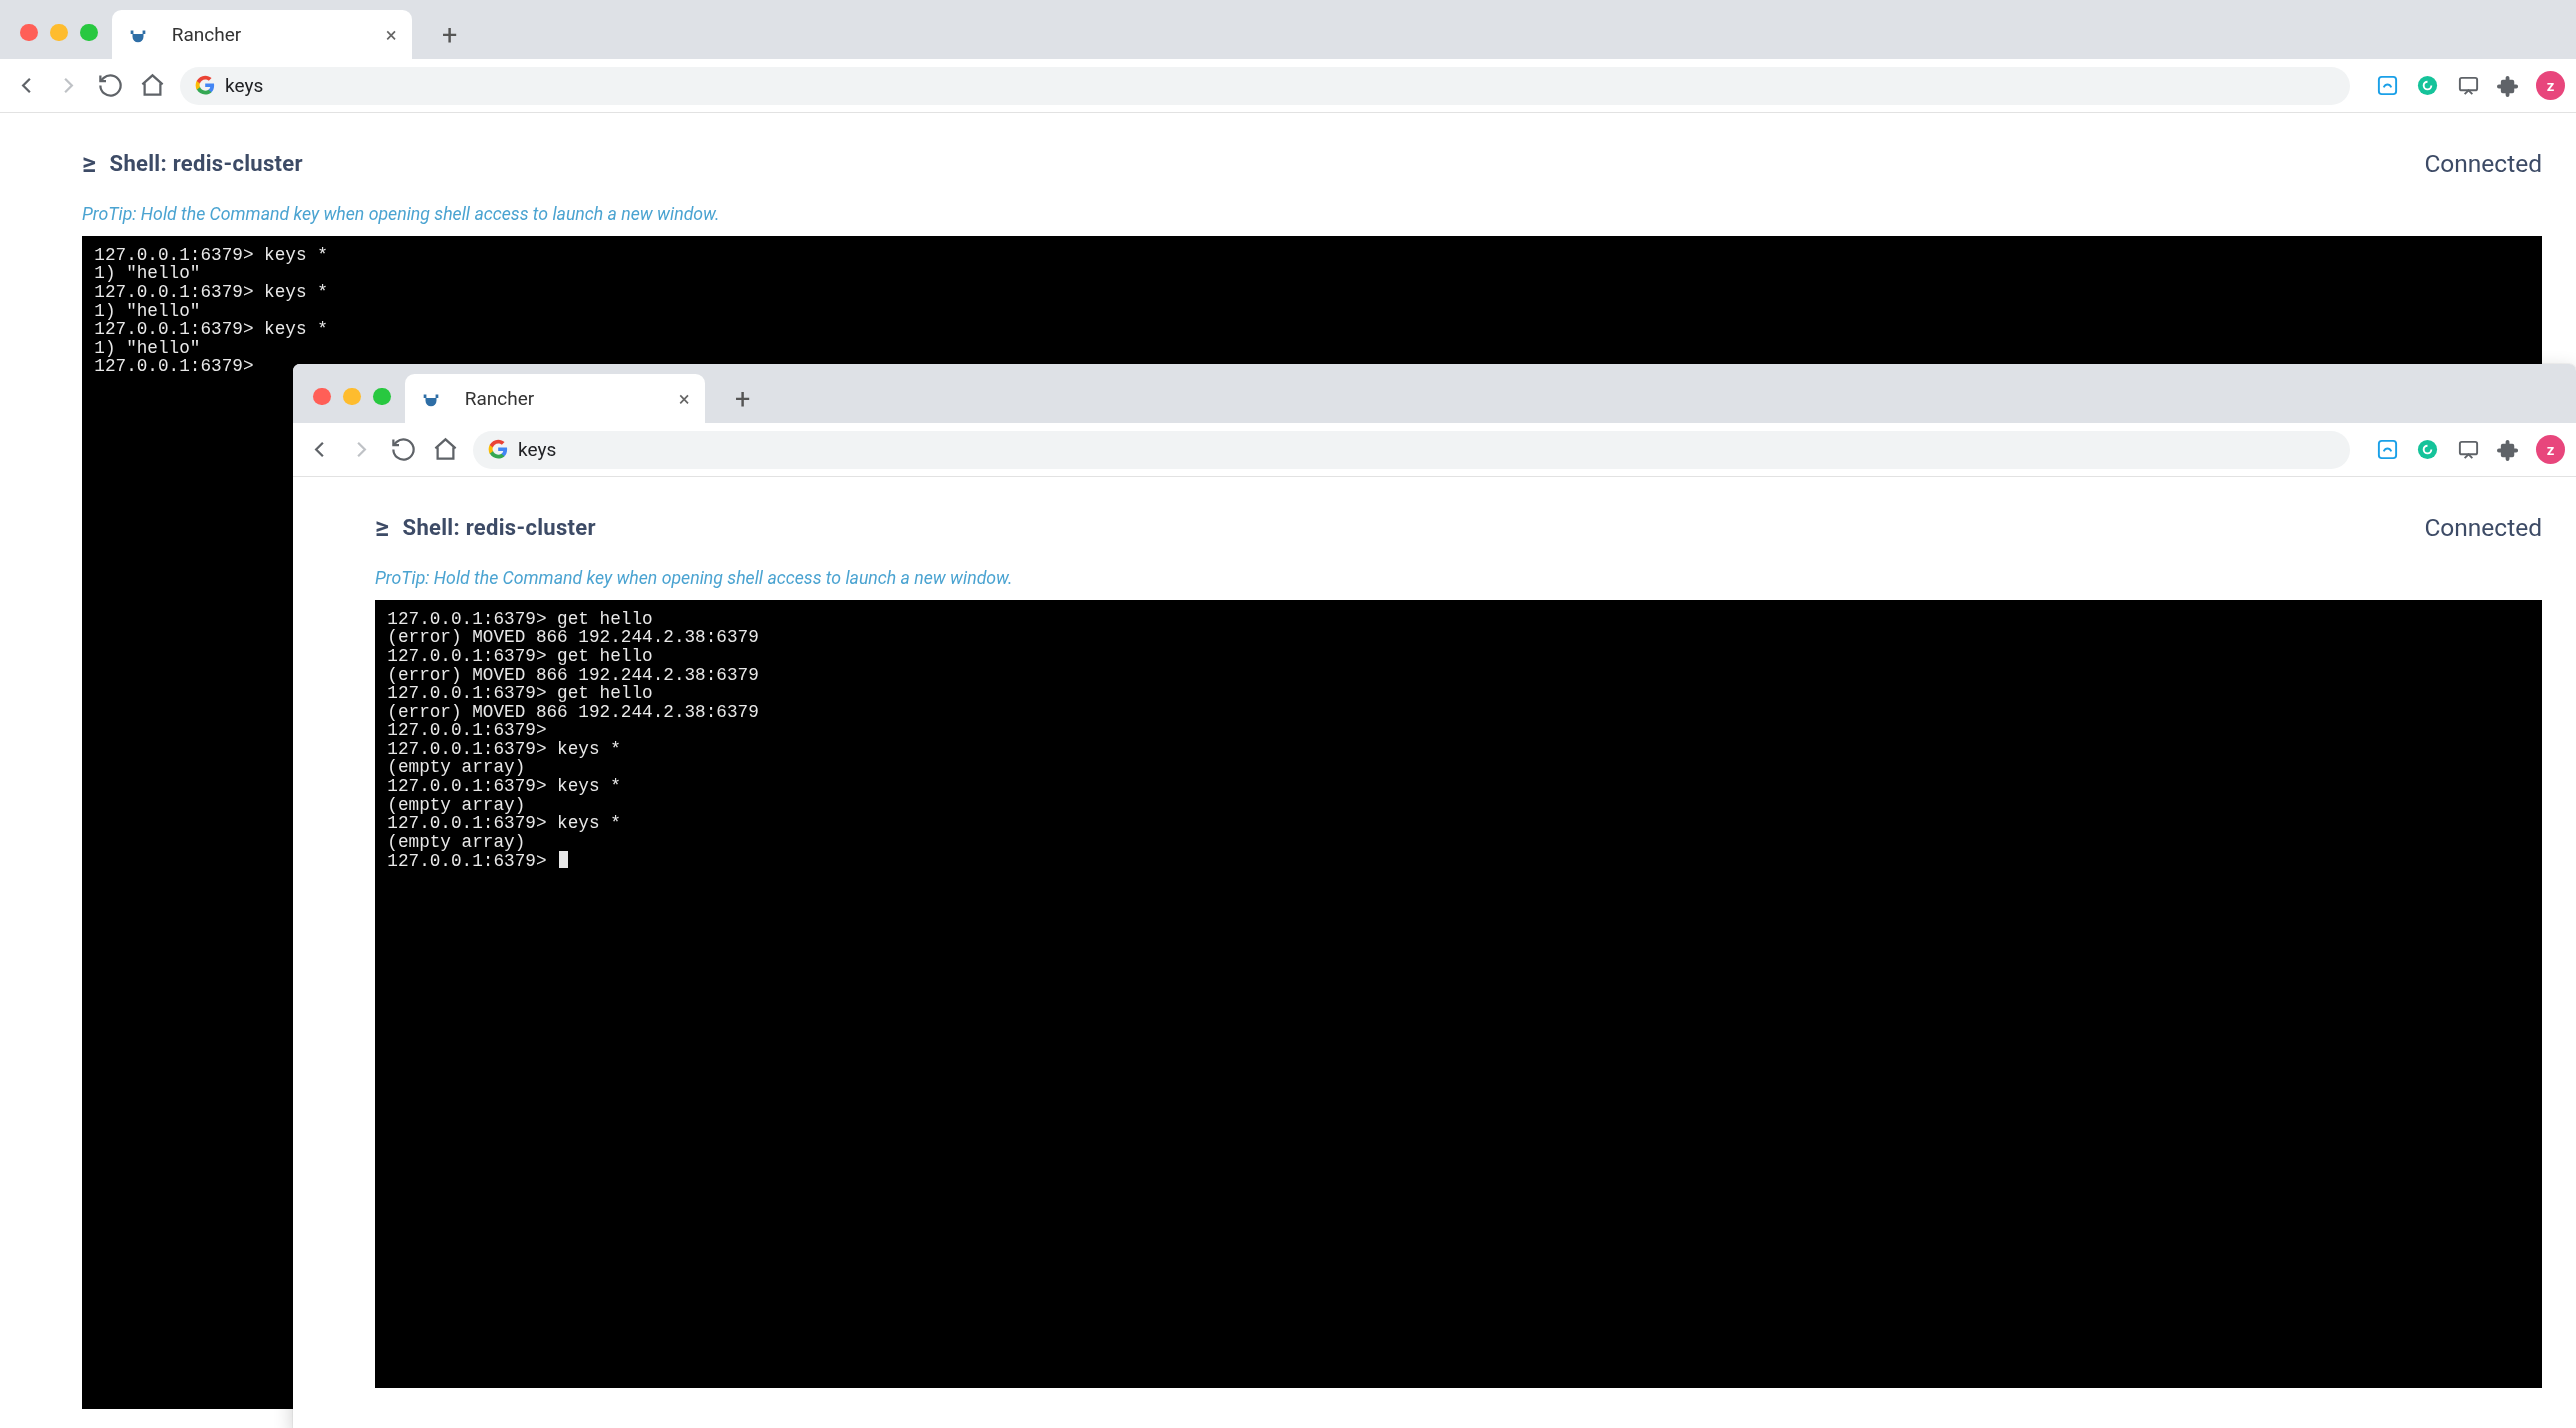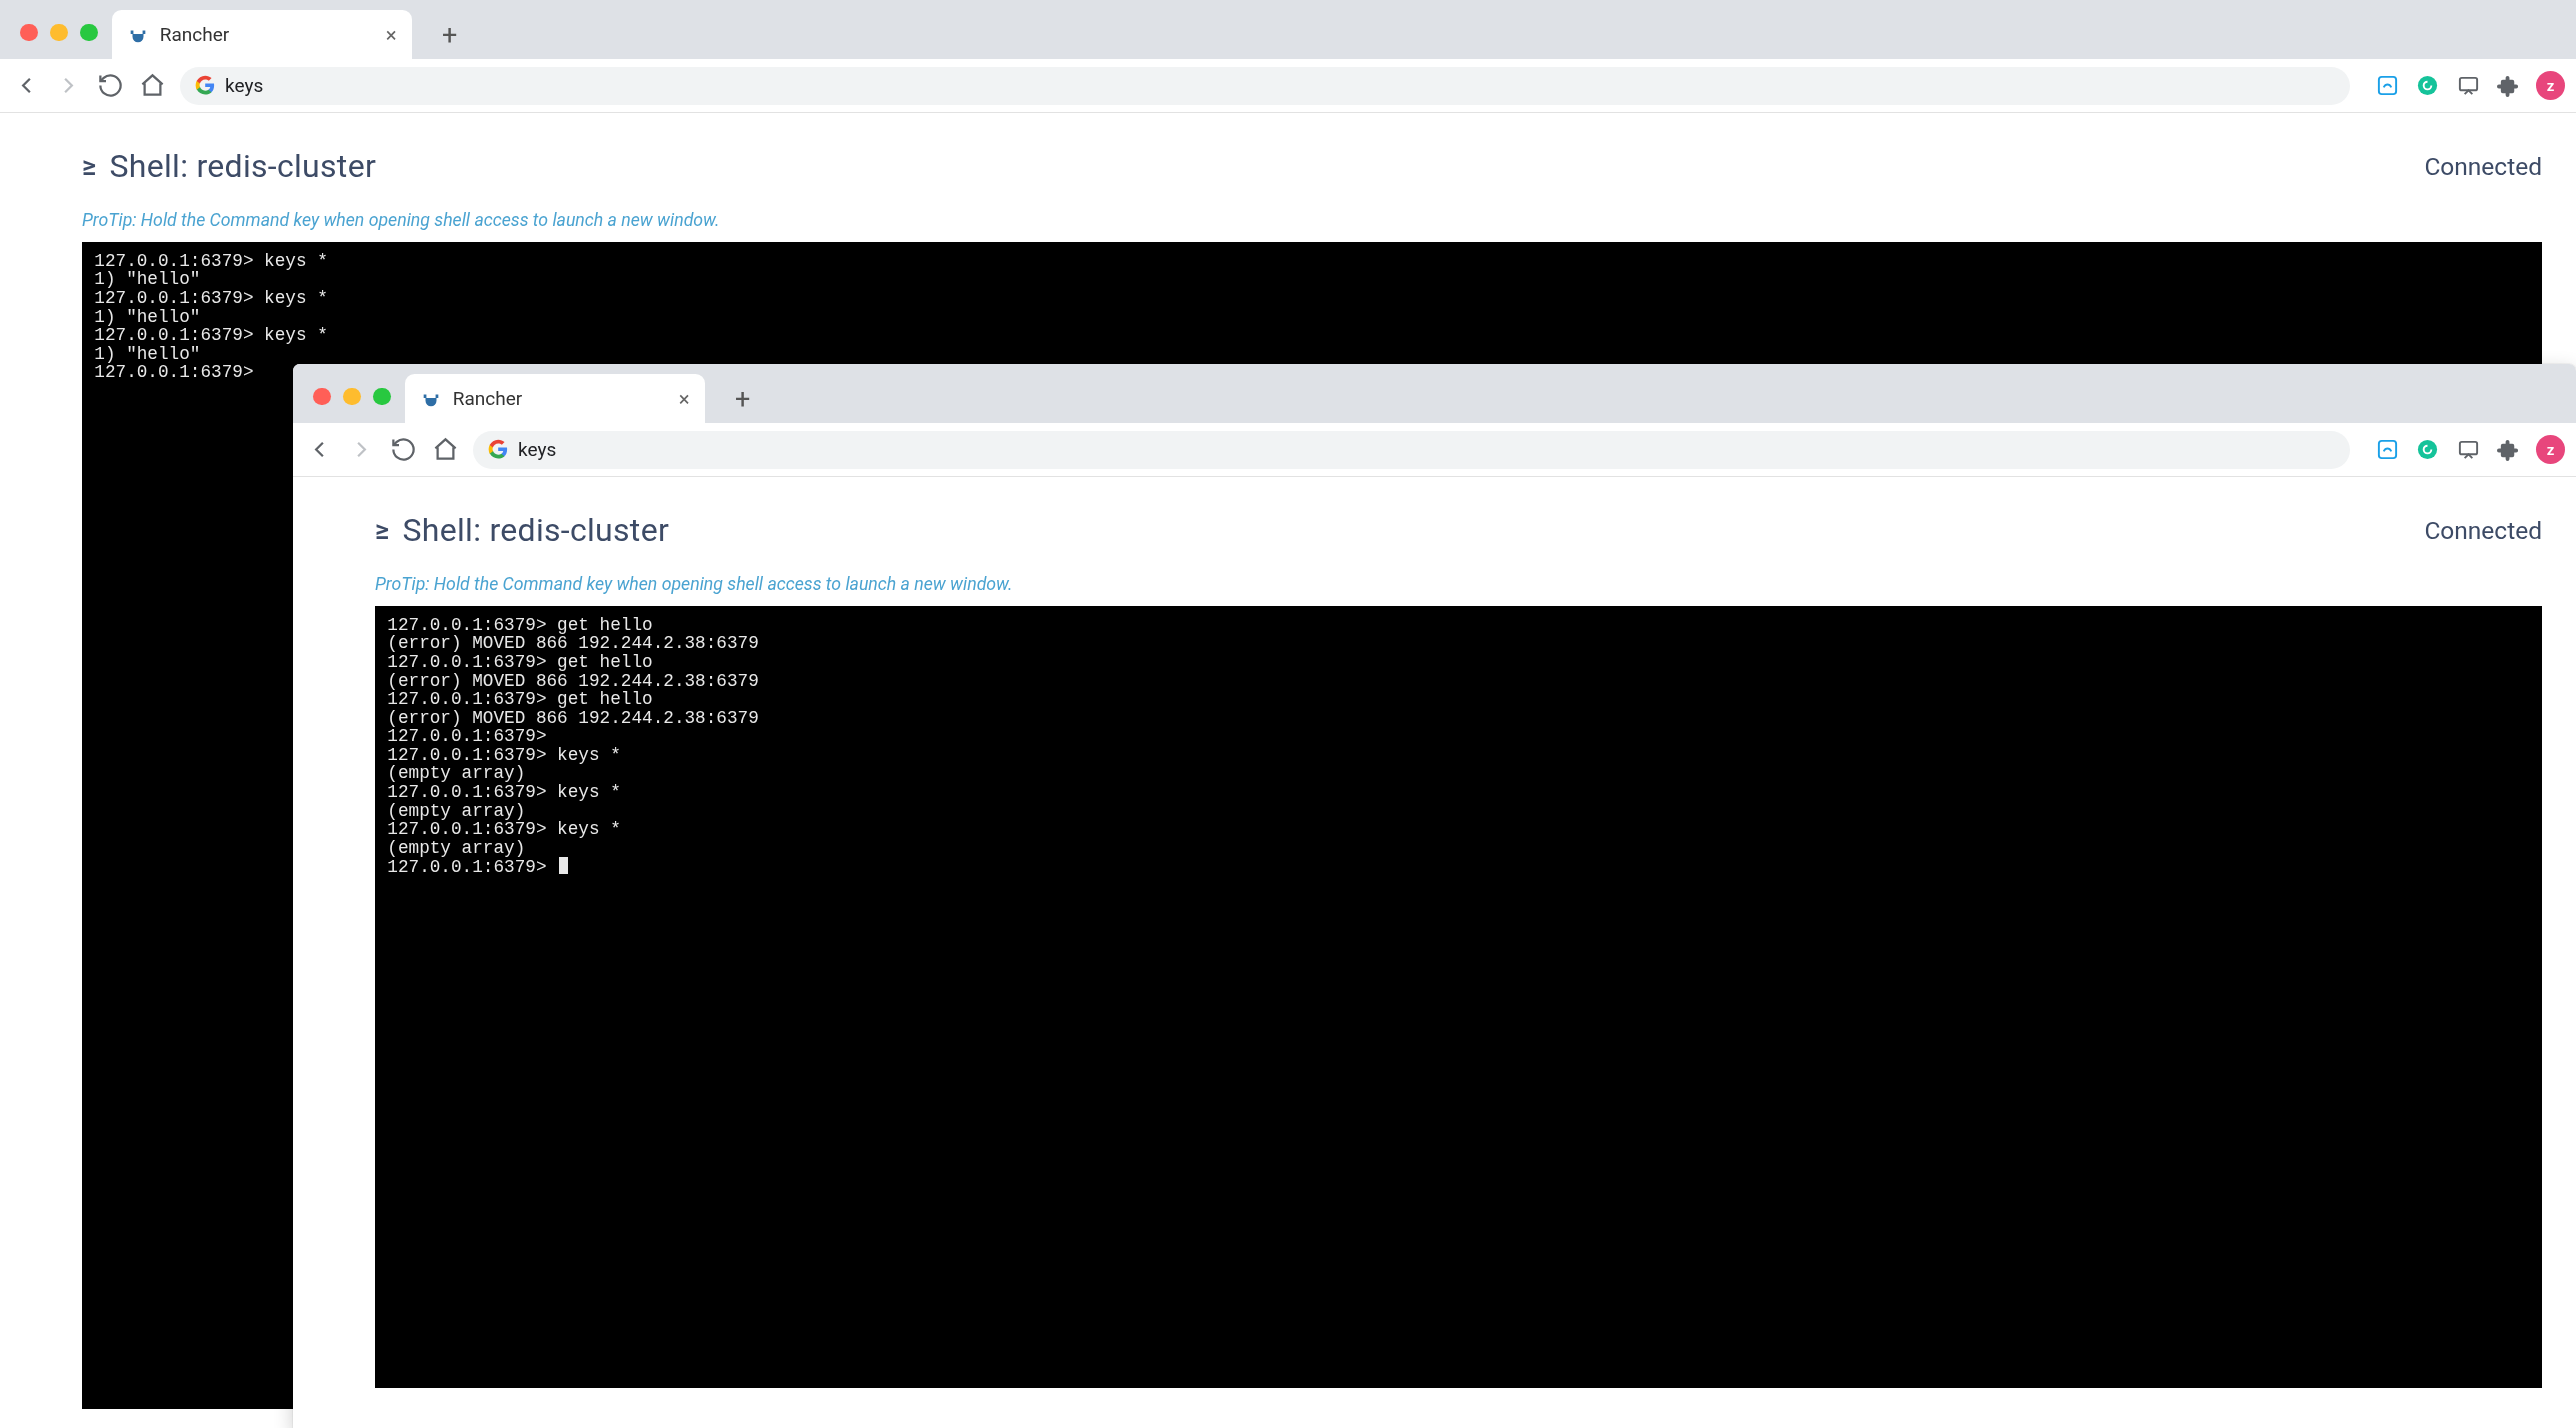--- a/index.html
+++ b/index.html
@@ -51,21 +51,21 @@
     display: flex;
     align-items: center;
     padding: 0 15px;
     gap: 11px;
     font-size: 19px;
     color: #333;
     position: relative;
   }
   .tab .favicon { width:22px; height:22px; flex:0 0 22px; }
   .tab .close-x { margin-left:auto; font-size:20.4px; color:#666; cursor:pointer; }
-  .tab .tab-title { flex:1; white-space:nowrap; overflow:hidden; text-overflow:ellipsis; }
+  .tab .tab-title { flex:1; white-space:nowrap; overflow:hidden; text-overflow:ellipsis;margin-left:12px; }
 
   .new-tab-btn {
     width: 38px; height:38px;
     display:flex; align-items:center; justify-content:center;
     font-size: 27px; color:#555; margin: 0 0 5.4px 19px;
     cursor:pointer;
   }
 
   .toolbar {
     height: 54px;
@@ -118,22 +118,22 @@
     justify-content:space-between;
   }
   .shell-title {
     display:flex;
     align-items:center;
     gap:13.6px;
     color:#3d4b66;
   }
   .shell-title .prompt-icon { font-size:27px; font-weight:700; color:#3d4b66; }
   .shell-title h1 {
-    font-size: 32px;
-    font-weight: 400;
+    font-size: 22px;
+    font-weight: 700;
     letter-spacing: 0.3px;
   }
   .status-connected {
     font-size: 24.5px;
     color:#3d4b66;
   }
   .protip {
     margin-top: 25px;
     font-size: 17.7px;
     font-style: italic;

